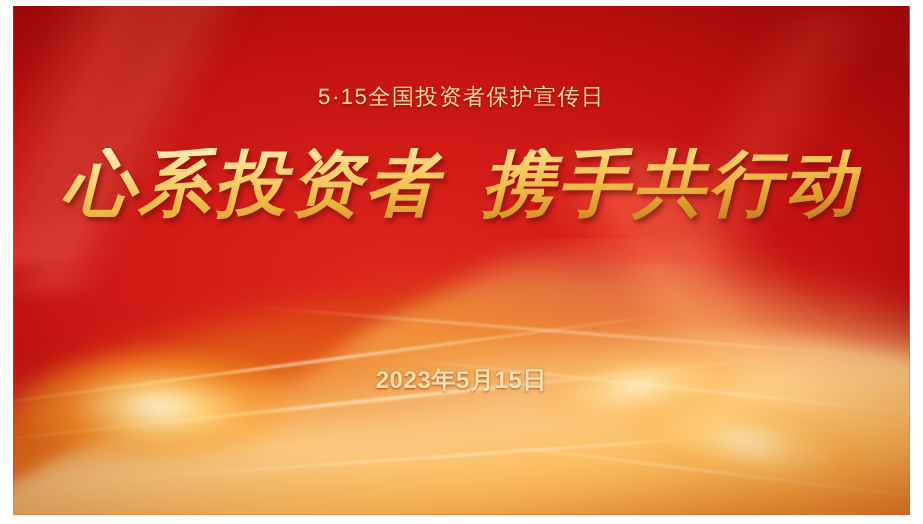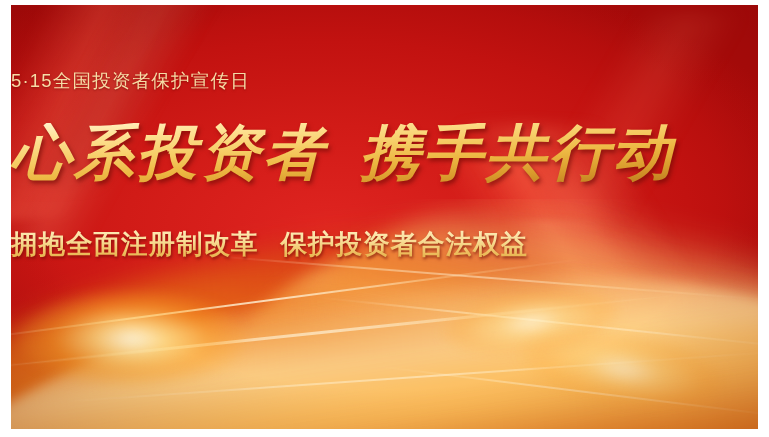--- a/index.html
+++ b/index.html
@@ -232,21 +232,21 @@
     width: 210px; height: 72px;
     background: radial-gradient(ellipse at center, rgba(255,250,225,0.80) 0%, rgba(255,215,130,0.52) 26%, rgba(255,165,45,0.22) 56%, rgba(255,150,30,0.0) 80%);
     filter: blur(7px);
     transform: rotate(10deg);
   }
 
   
   #content {
     position: absolute;
     inset: 0;
-    text-align: left;
+    text-align: center;
   }
 
   .kicker {
     position: absolute;
     left: 0; right: 0;
     top: 63px;
     font-size: 18.5px;
     letter-spacing: 1.2px;
     font-weight: 400;
     color: #f6dca6;
@@ -345,21 +345,19 @@
     <div class="bg-vignette"></div>
 
     <div id="content">
 
       <div class="kicker">5·15全国投资者保护宣传日</div>
 
       <div class="headline">
         <span>心系投资者</span><span class="gap"></span><span>携手共行动</span>
       </div>
 
-      <div class="subhead">
-        <span>拥抱全面注册制改革</span><span class="gap"></span><span>保护投资者合法权益</span>
-      </div>
-
+
+      <div class="datestamp">2023年5月15日</div>
 
     </div>
 
   </div>
 </div>
 
 </body></html>

